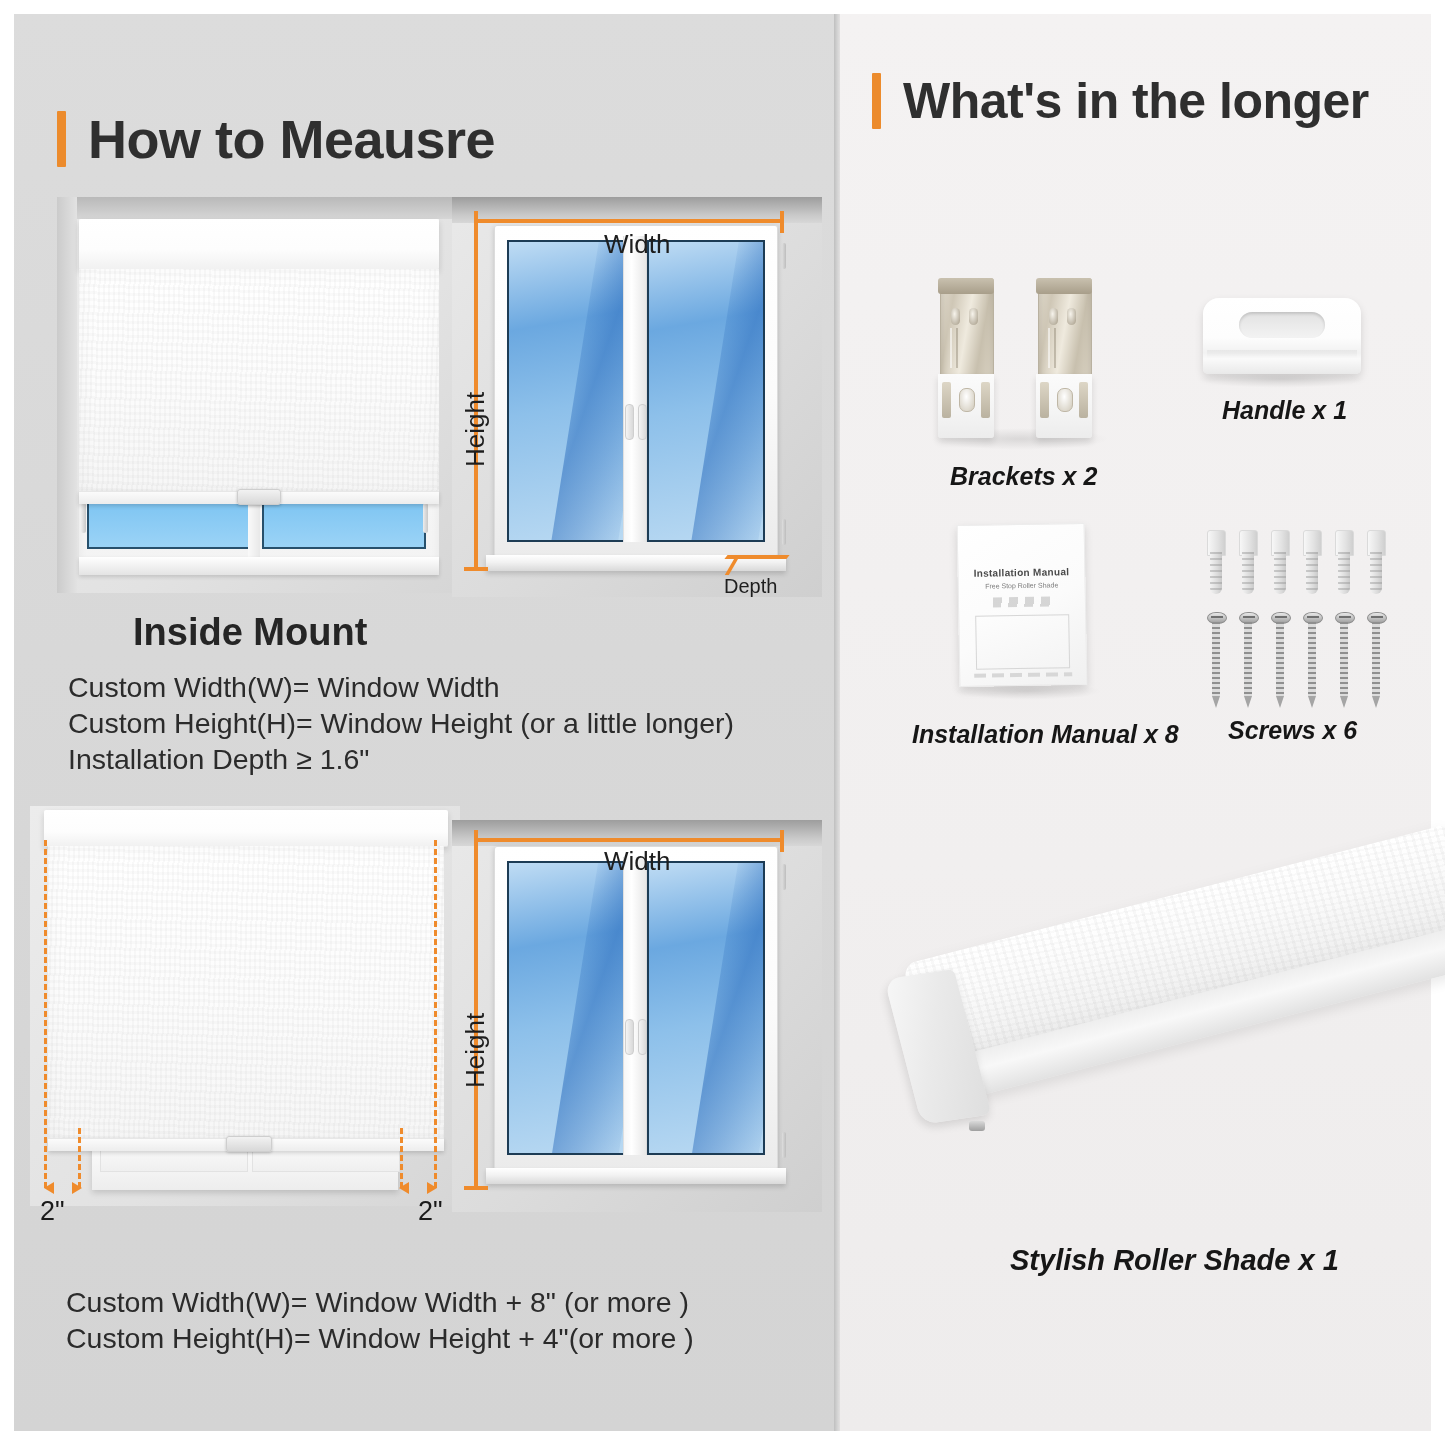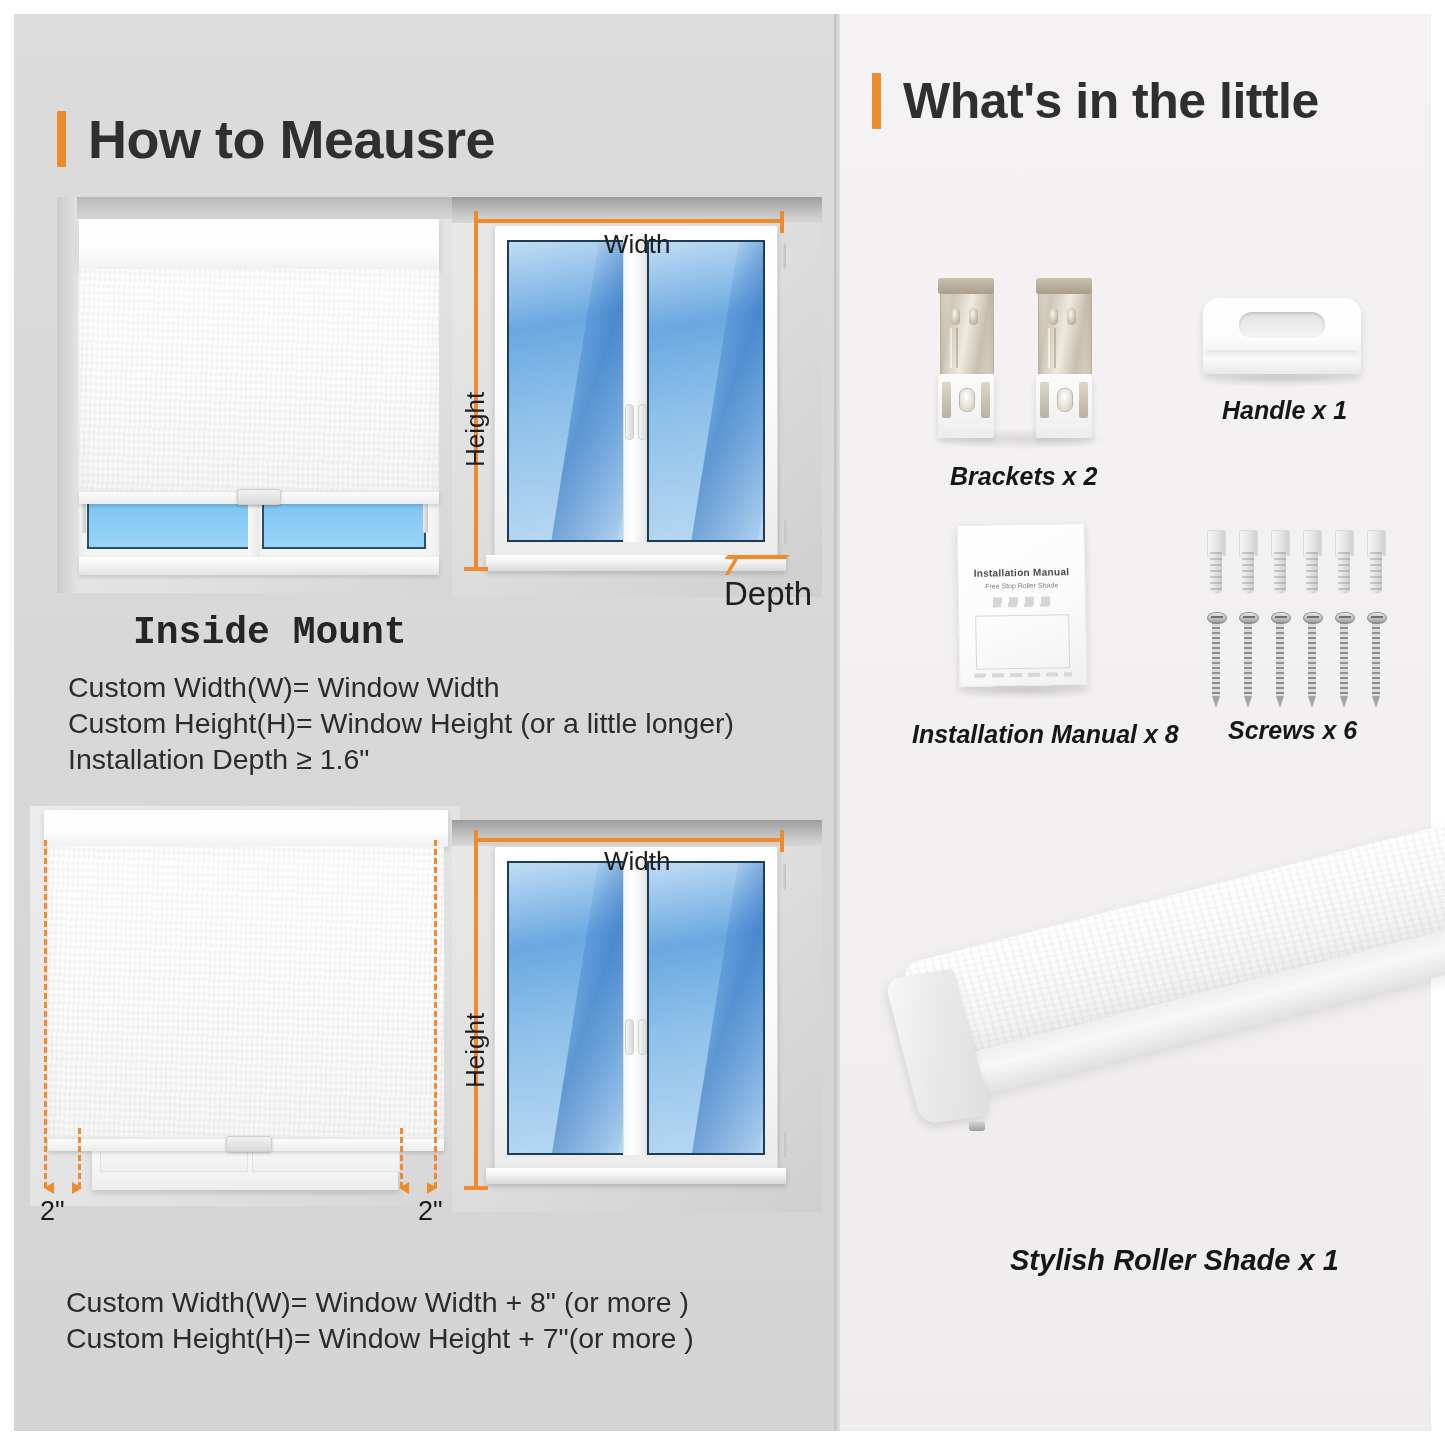--- a/index.html
+++ b/index.html
@@ -74,21 +74,21 @@
   .win .hinge{
     position:absolute;width:4px;height:26px;border-radius:2px;
     background:linear-gradient(90deg,#dedede,#bdbdbd);
   }
 
   
   .m-line{position:absolute;background:#ef8b2c;}
   .m-label{position:absolute;color:#1e1e1e;font-weight:normal;}
   .m-label.w{font-size:26px;}
   .m-label.h{font-size:26px;transform:rotate(-90deg);transform-origin:left top;white-space:nowrap;}
-  .m-label.d{font-size:33px;}
+  .m-label.d{font-size:20px;}
   .m-cap{position:absolute;background:#ef8b2c;}
 
   
   .shade-box{position:absolute;}
   .shade-box .wall{
     position:absolute;inset:0;
     background:linear-gradient(135deg,#ececec 0%,#e2e2e2 60%,#d6d6d6 100%);
   }
   .shade-box .recess-top{
     position:absolute;left:0;right:0;top:0;height:22px;
@@ -310,21 +310,21 @@
   <div class="panel-divider"></div>
   <div class="panel-right"></div>
 
   <div class="heading" id="h-left">
     <span class="bar"></span>
     <span class="txt">How to Meausre</span>
   </div>
 
   <div class="heading" id="h-right">
     <span class="bar"></span>
-    <span class="txt">What's in the little</span>
+    <span class="txt">What's in the longer</span>
   </div>
 
   <div class="shade-box" style="left:57px;top:197px;width:396px;height:396px;">
     <div class="wall"></div>
     <div class="recess-top"></div>
     <div class="recess-left"></div>
 
     <div style="position:absolute;left:22px;top:22px;right:14px;bottom:18px;background:linear-gradient(180deg,#fdfdfd,#f3f3f3);box-shadow:inset 0 0 10px rgba(0,0,0,.06);"></div>
 
     <div style="position:absolute;left:30px;top:300px;width:160px;height:48px;background:linear-gradient(180deg,#7cc4f2,#9bd3f6);border:2px solid #27506c;"></div>
@@ -363,21 +363,21 @@
 
     <div class="m-line" style="left:22px;top:22px;width:4px;height:352px;"></div>
     <div class="m-cap" style="left:12px;top:370px;width:24px;height:4px;"></div>
     <div class="m-label h" style="left:8px;top:270px;">Height</div>
 
     <div class="m-line" style="left:274px;top:358px;width:62px;height:4px;transform:skewX(-38deg);"></div>
     <div class="m-line" style="left:278px;top:360px;width:4px;height:18px;transform:skewX(-30deg);"></div>
     <div class="m-label d" style="left:272px;top:378px;">Depth</div>
   </div>
 
-  <div class="mount-title" style="left:133px;top:611px;font-family:Liberation Mono, monospace;">Inside Mount</div>
+  <div class="mount-title" style="left:133px;top:611px;">Inside Mount</div>
   <div class="copy" style="left:68px;top:705px;">Custom Height(H)= Window Height (or a little longer)</div>
   <div class="copy" style="left:68px;top:669px;">Custom Width(W)= Window Width</div>
   <div class="copy" style="left:68px;top:741px;">Installation Depth ≥ 1.6"</div>
 
   <div class="shade-box" style="left:30px;top:806px;width:430px;height:400px;">
     <div class="wall"></div>
 
     <div style="position:absolute;left:62px;top:330px;right:62px;height:54px;background:linear-gradient(180deg,#ffffff,#ededed);box-shadow:0 3px 6px rgba(0,0,0,.14);"></div>
     <div style="position:absolute;left:70px;top:338px;width:146px;height:26px;background:linear-gradient(180deg,#fbfbfb,#efefef);border:1px solid #e2e2e2;"></div>
     <div style="position:absolute;left:222px;top:338px;width:146px;height:26px;background:linear-gradient(180deg,#fbfbfb,#efefef);border:1px solid #e2e2e2;"></div>
@@ -424,21 +424,21 @@
     <div class="m-cap" style="left:22px;top:10px;width:4px;height:22px;"></div>
     <div class="m-cap" style="left:328px;top:10px;width:4px;height:22px;"></div>
     <div class="m-label w" style="left:152px;top:26px;">Width</div>
 
     <div class="m-line" style="left:22px;top:18px;width:4px;height:352px;"></div>
     <div class="m-cap" style="left:12px;top:366px;width:24px;height:4px;"></div>
     <div class="m-label h" style="left:8px;top:268px;">Height</div>
   </div>
 
   <div class="copy" style="left:66px;top:1284px;">Custom Width(W)= Window Width + 8" (or more )</div>
-  <div class="copy" style="left:66px;top:1320px;">Custom Height(H)= Window Height + 7"(or more )</div>
+  <div class="copy" style="left:66px;top:1320px;">Custom Height(H)= Window Height + 4"(or more )</div>
 
   <div class="shadow-soft" style="left:930px;top:428px;width:180px;height:22px;"></div>
   <div class="bracket" style="left:938px;top:278px;">
     <div class="metal"></div>
       <div class="top-lip"></div>
     <div class="slotL"></div>
       <div class="slotR"></div>
       <div class="vgroove"></div>
     <div class="plate"></div>
       <div class="tabL"></div>

